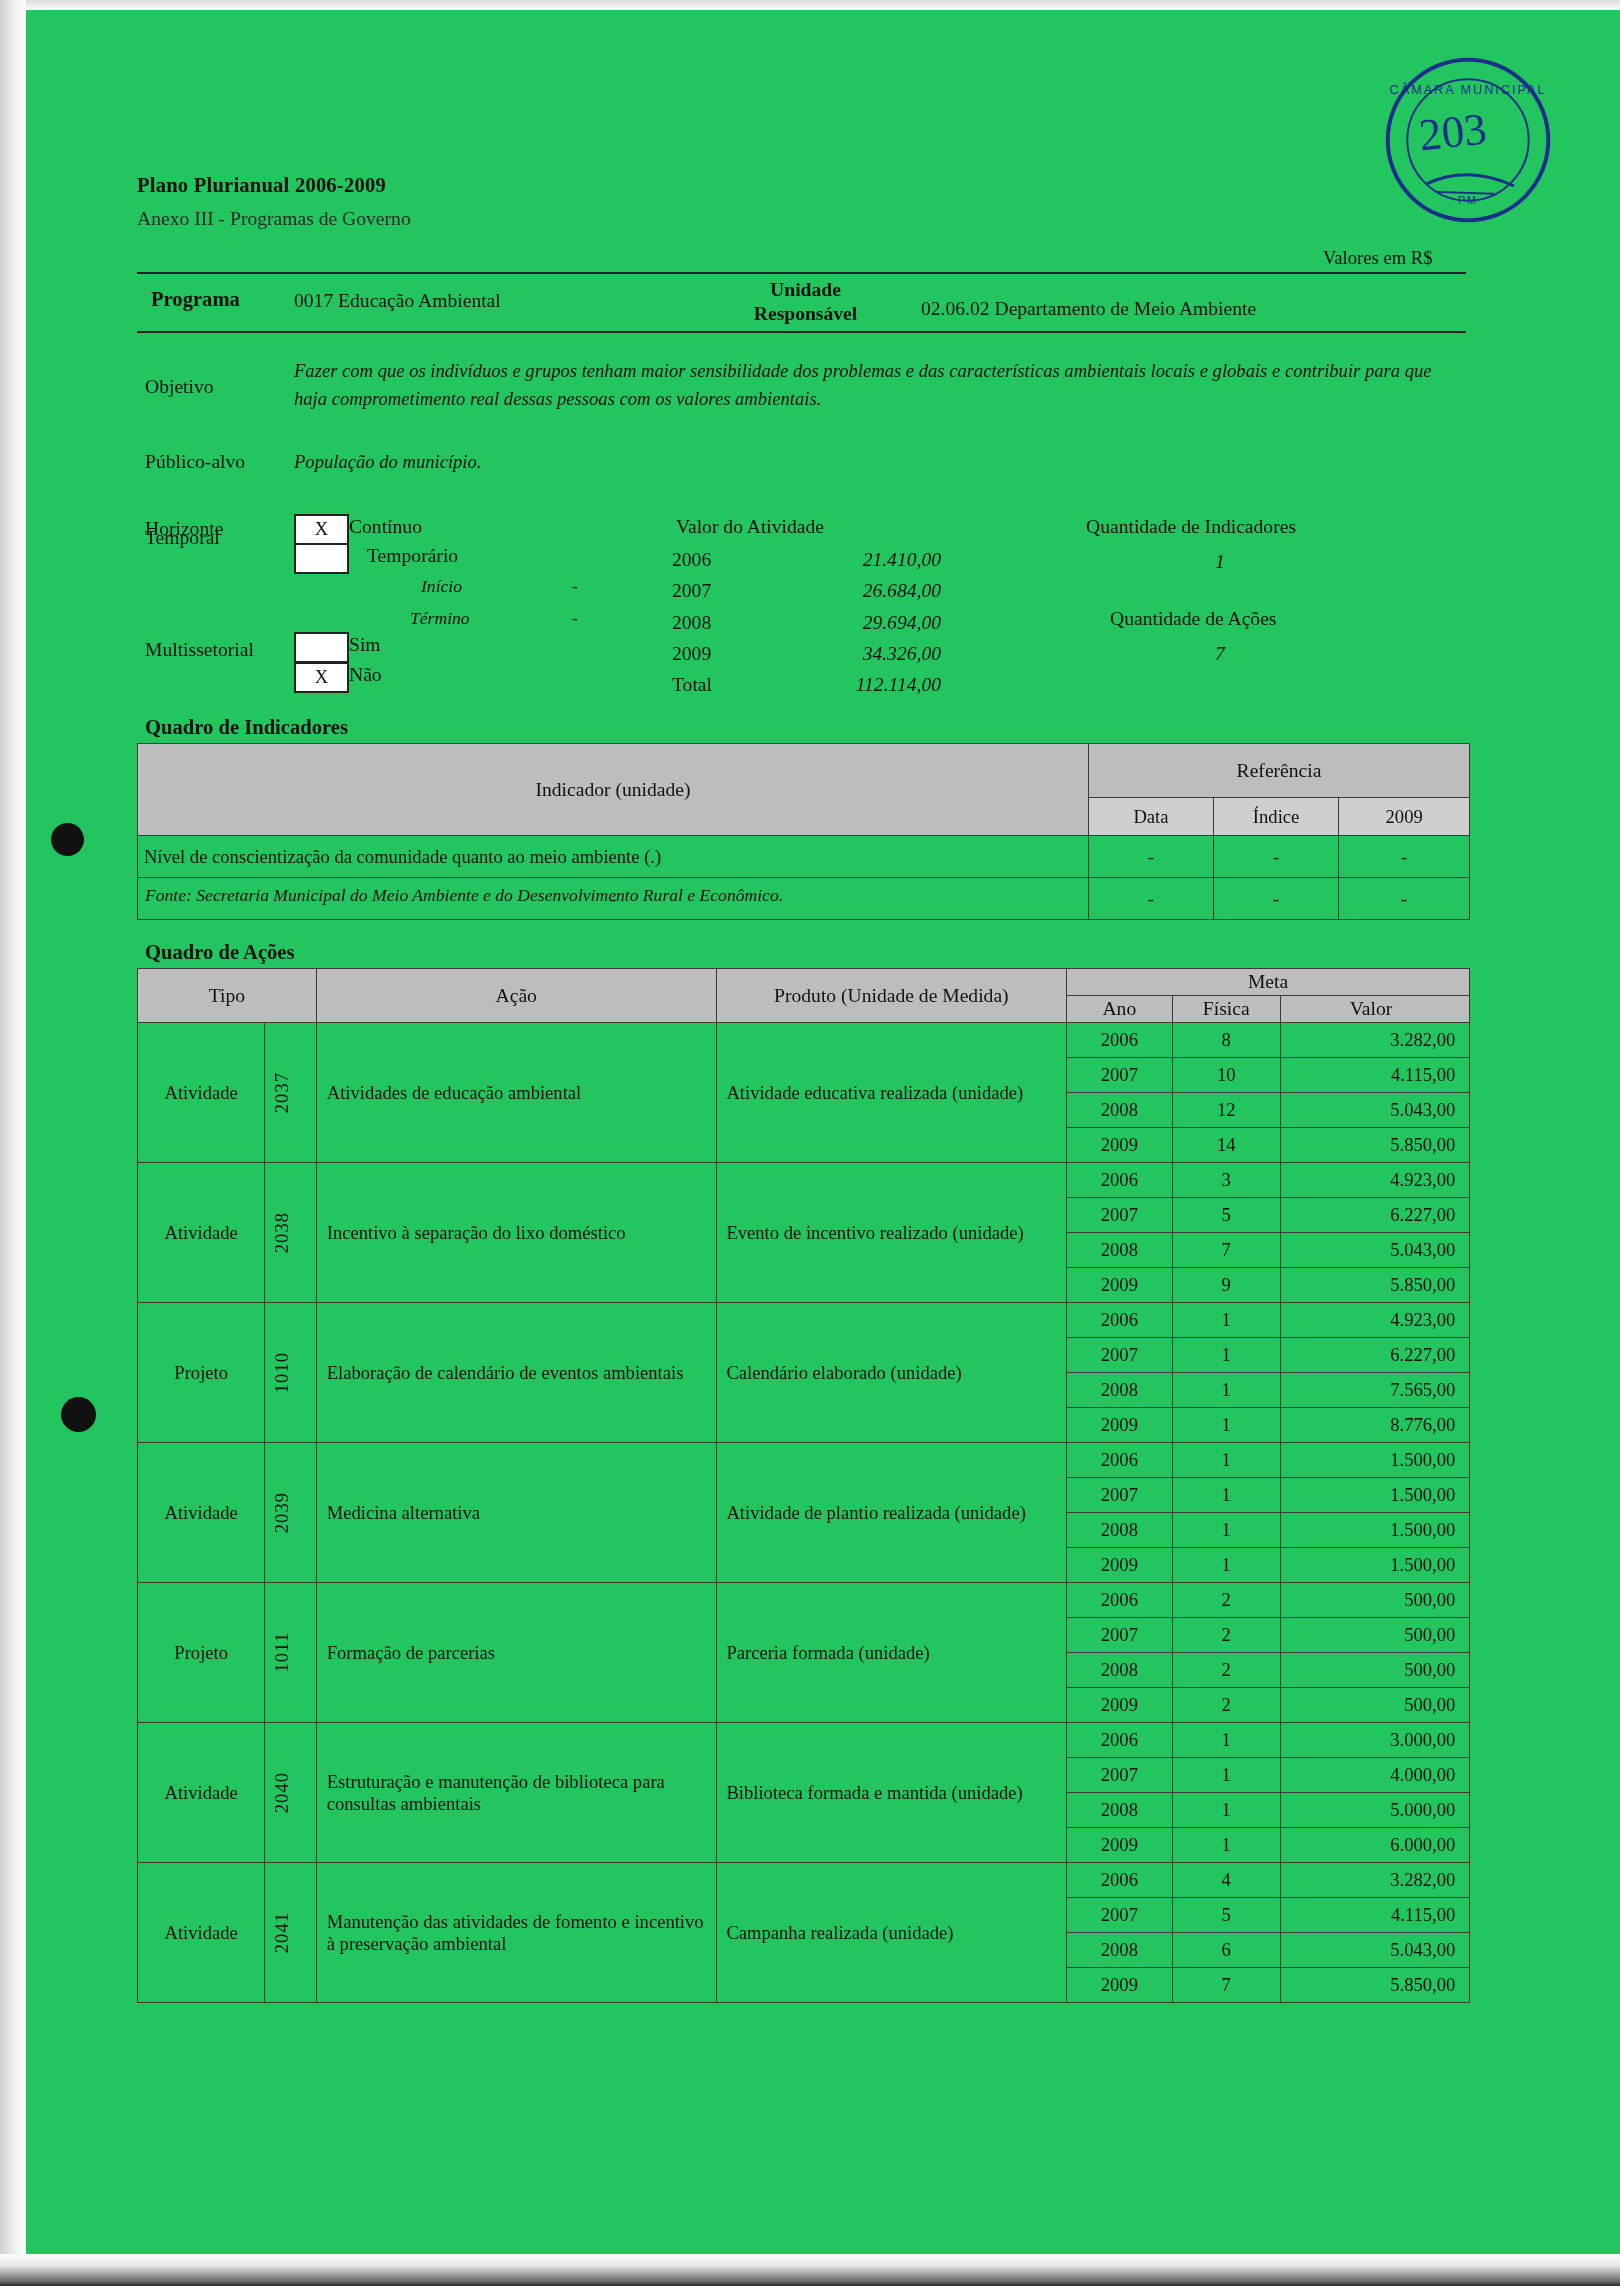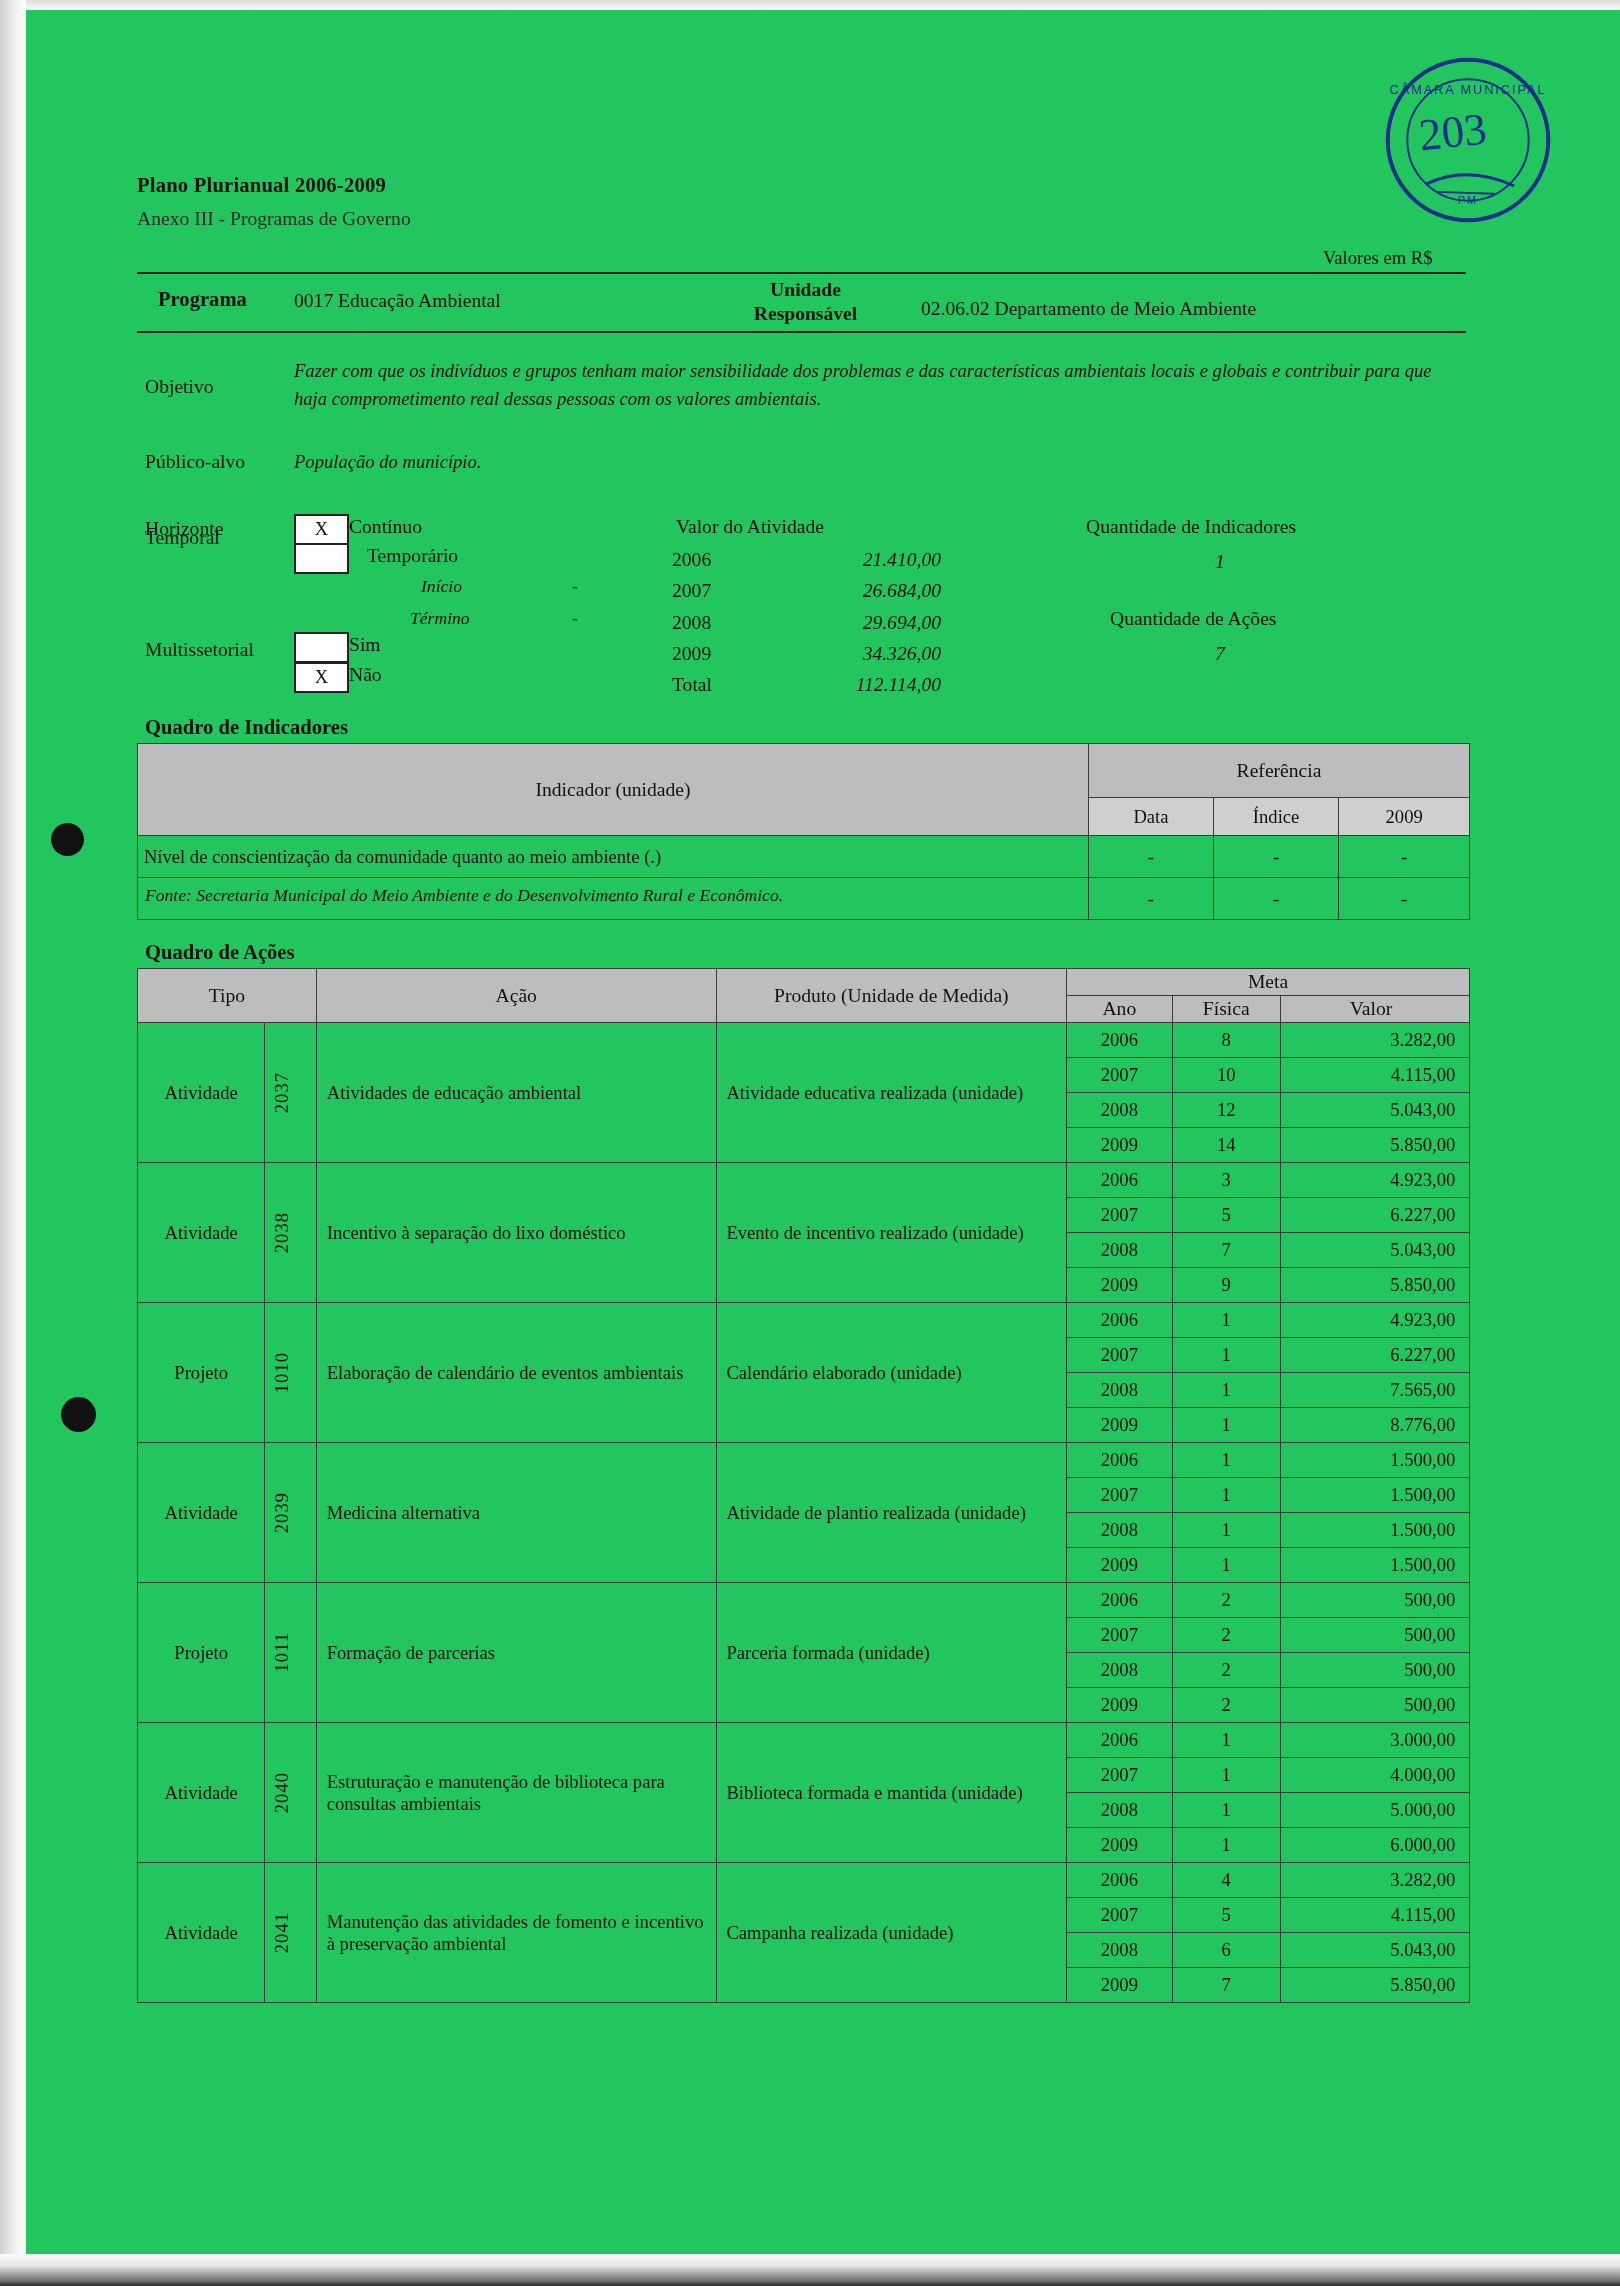--- a/index.html
+++ b/index.html
@@ -59,21 +59,21 @@
   }
 
   
   .rule {
     position: absolute; background: #222;
   }
   .rule-top { left: 137px; top: 272px; width: 1329px; height: 2px; }
   .rule-bot { left: 137px; top: 331px; width: 1329px; height: 2px; }
 
   .lbl-programa {
-    position: absolute; left: 158px; top: 288px; font-size: 20.6px; font-weight: bold;
+    position: absolute; left: 151px; top: 288px; font-size: 20.6px; font-weight: bold;
   }
   .val-programa {
     position: absolute; left: 294px; top: 290px; font-size: 19.6px;
   }
   .lbl-unidade {
     position: absolute; left: 727px; top: 278px; width: 157px; text-align: center;
     font-size: 19.6px; font-weight: bold; line-height: 1.25;
   }
   .val-unidade {
     position: absolute; left: 921px; top: 298px; font-size: 19.6px;

